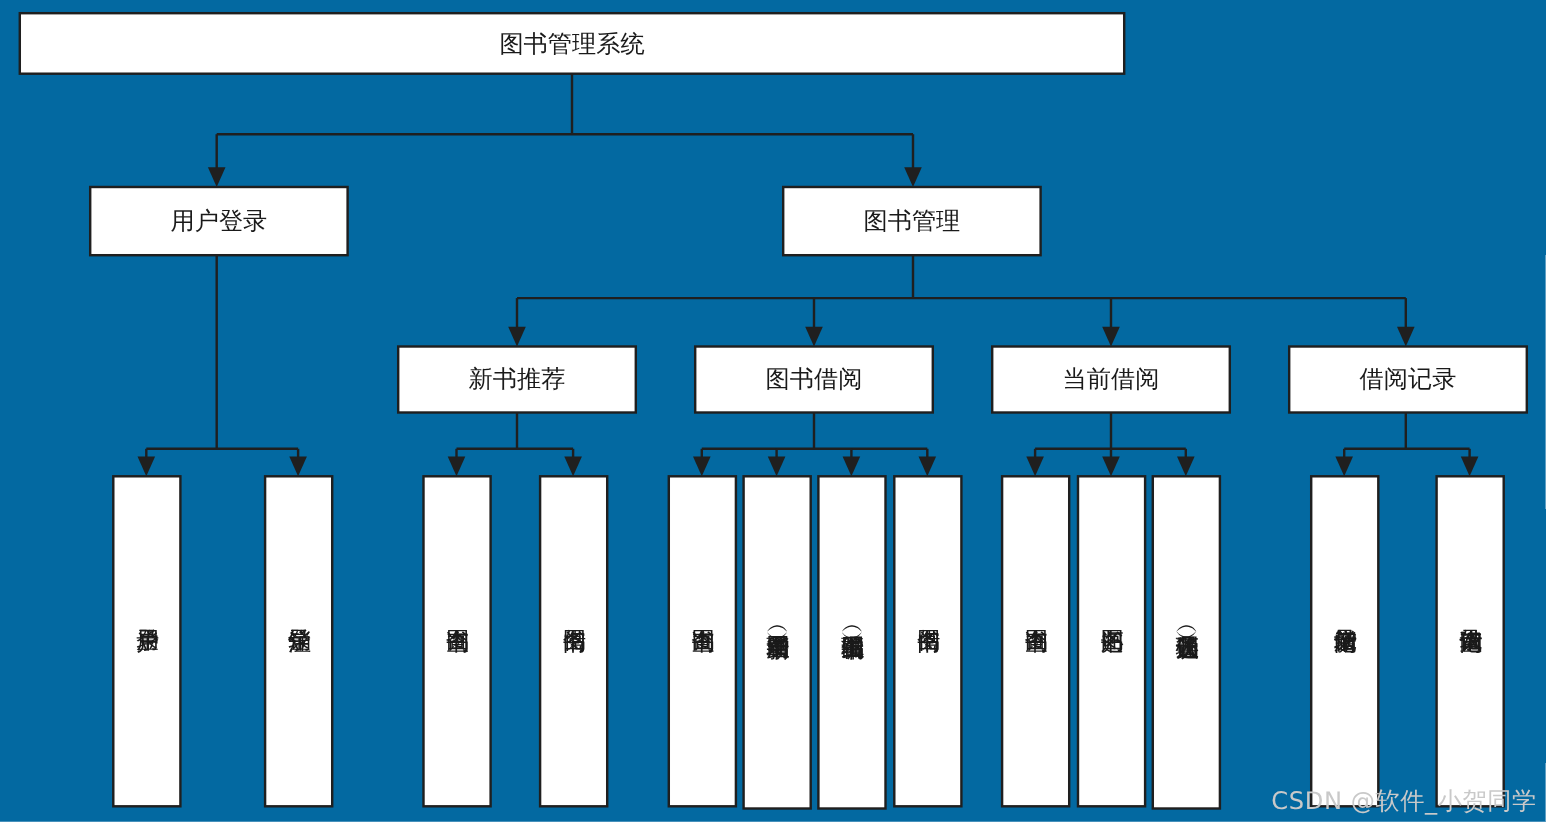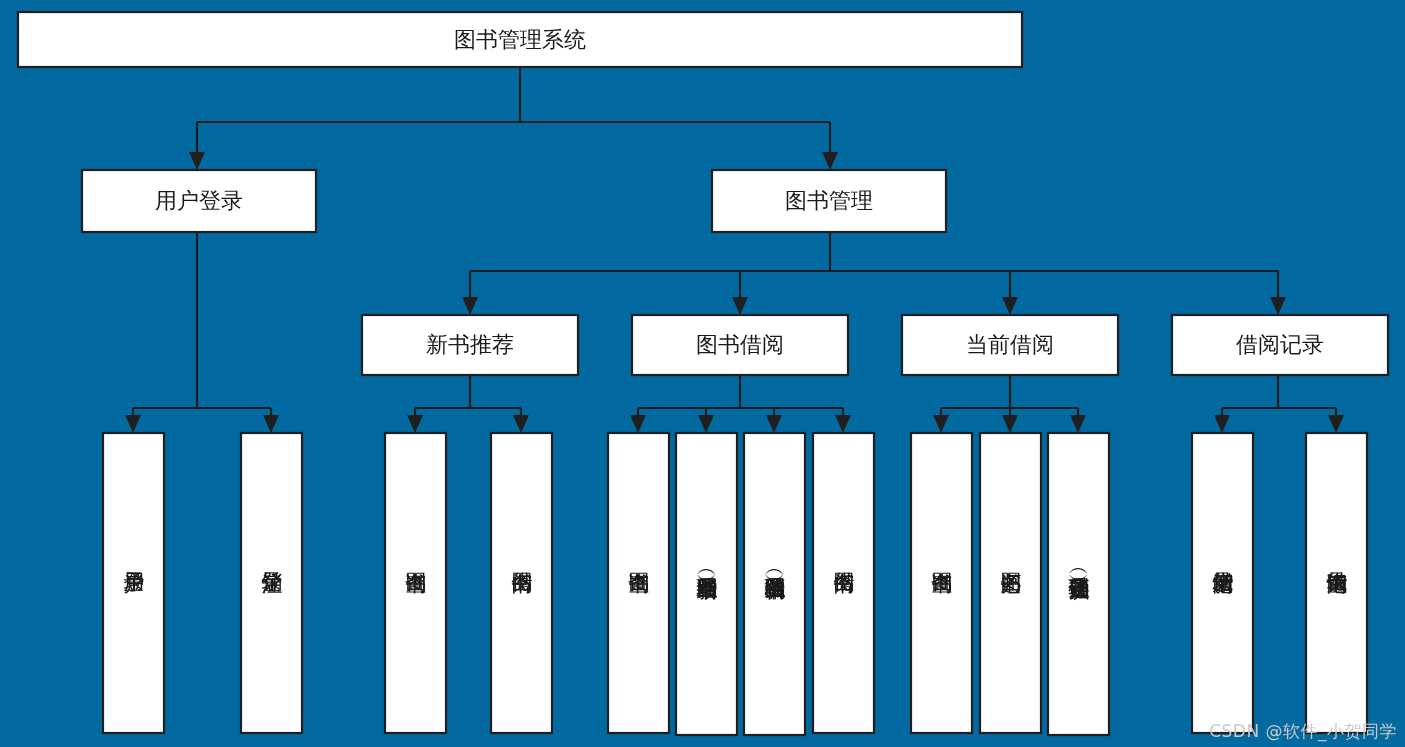--- a/index.html
+++ b/index.html
@@ -48,21 +48,21 @@
     stroke-width: 2.2;
     fill: none;
   }
   .arrow-head {
     fill: #1f1f1f;
   }
   .watermark {
     position: absolute;
     right: 8px;
     bottom: 4px;
-    font-size: 17px;
+    font-size: 22px;
     color: #c9c9c9;
     font-family: "DejaVu Sans", "Liberation Sans", sans-serif;
     letter-spacing: 0.5px;
     white-space: nowrap;
     user-select: none;
   }
 </style>
 </head>
 <body>
 

